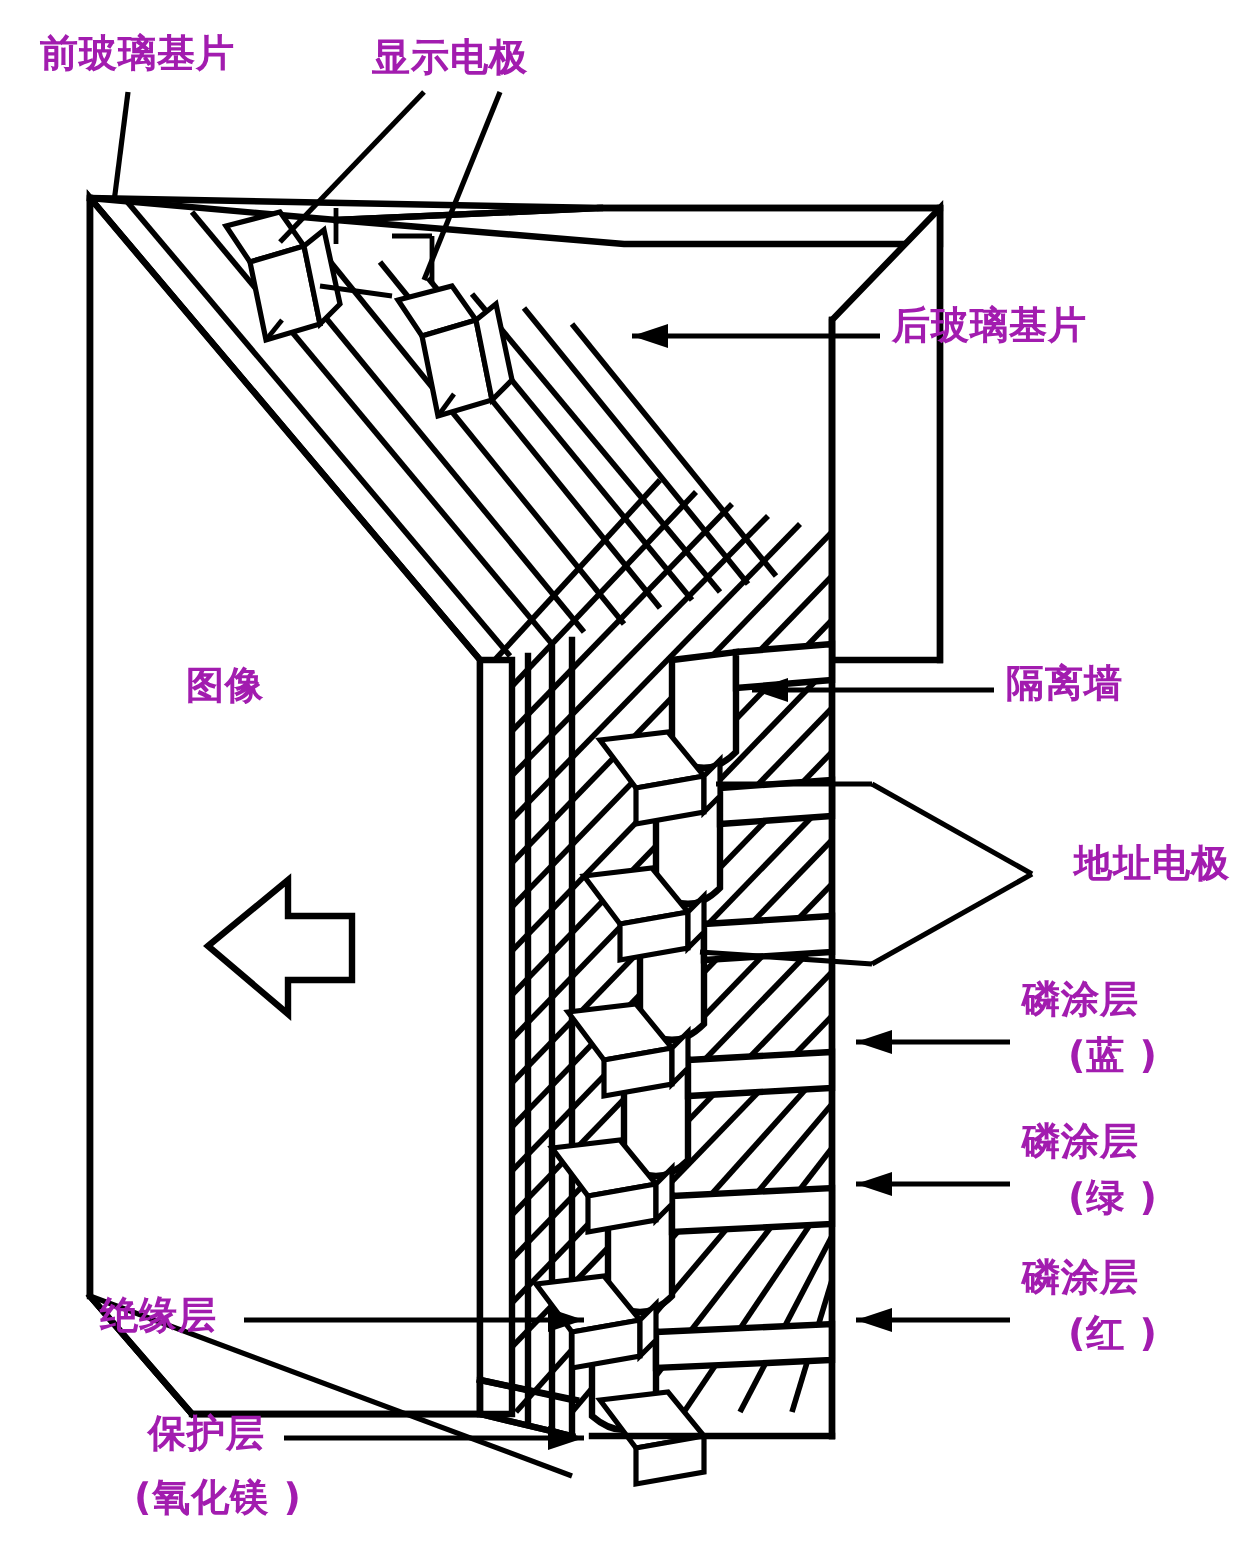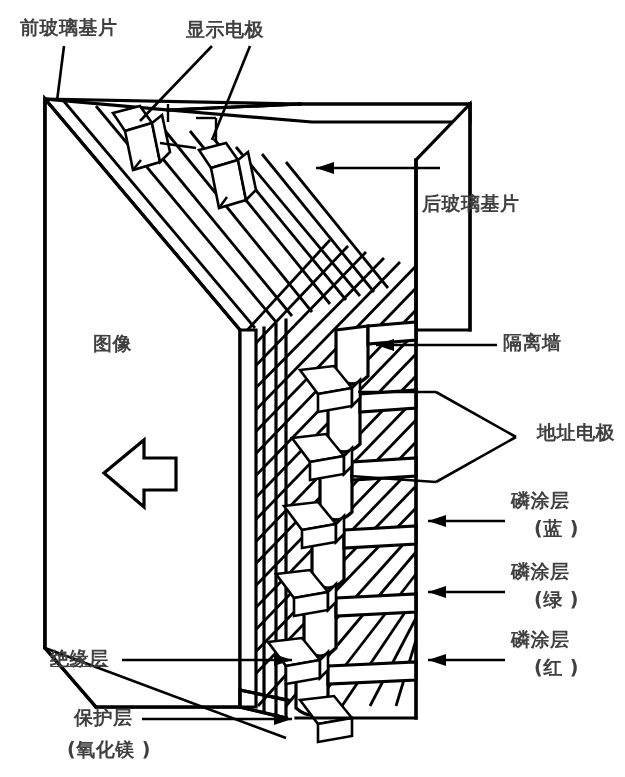--- a/index.html
+++ b/index.html
@@ -23,21 +23,21 @@
     top: 0;
     width: 625px;
     height: 777px;
   }
   .lbl {
     position: absolute;
     font-family: "DejaVu Sans", "Liberation Sans", sans-serif;
     font-weight: bold;
     font-size: 19px;
     line-height: 1.18;
-    color: #404040;
+    color: #a21caf;
     white-space: pre;
     letter-spacing: 0.5px;
   }
 </style>
 </head>
 <body>
 
 <div id="stage">
 
   <svg id="figure" viewBox="0 0 625 777" xmlns="http://www.w3.org/2000/svg">
@@ -249,35 +249,35 @@
 
       <path class="stH" d="M45 648 L286 738"></path>
     </g>
 
   </svg>
 
   <div class="lbl" style="left:20px; top:16px;">前玻璃基片</div>
 
   <div class="lbl" style="left:186px; top:18px;text-align:center;">显示电极</div>
 
-  <div class="lbl" style="left:422px; top:152px;margin-top:40px;">后玻璃基片</div>
+  <div class="lbl" style="left:446px; top:152px;">后玻璃基片</div>
 
   <div class="lbl" style="left:503px; top:331px;text-align:right;">隔离墙</div>
 
   <div class="lbl" style="left:522px; top:421px;margin-left:15px;">地址电极</div>
 
   <div class="lbl" style="left:511px; top:489px;">磷涂层</div>
   <div class="lbl" style="left:534px; top:517px;">(蓝 )</div>
 
   <div class="lbl" style="left:511px; top:560px;">磷涂层</div>
   <div class="lbl" style="left:534px; top:588px;">(绿 )</div>
 
   <div class="lbl" style="left:511px; top:628px;">磷涂层</div>
   <div class="lbl" style="left:534px; top:656px;">(红 )</div>
 
-  <div class="lbl" style="left:50px; top:647px;text-decoration:underline;">绝缘层</div>
+  <div class="lbl" style="left:50px; top:647px;">绝缘层</div>
 
   <div class="lbl" style="left:74px; top:706px;">保护层</div>
   <div class="lbl" style="left:67px; top:738px;">(氧化镁 )</div>
 
   <div class="lbl" style="left:93px; top:332px;">图像</div>
 
 </div>
 
 </body></html>

